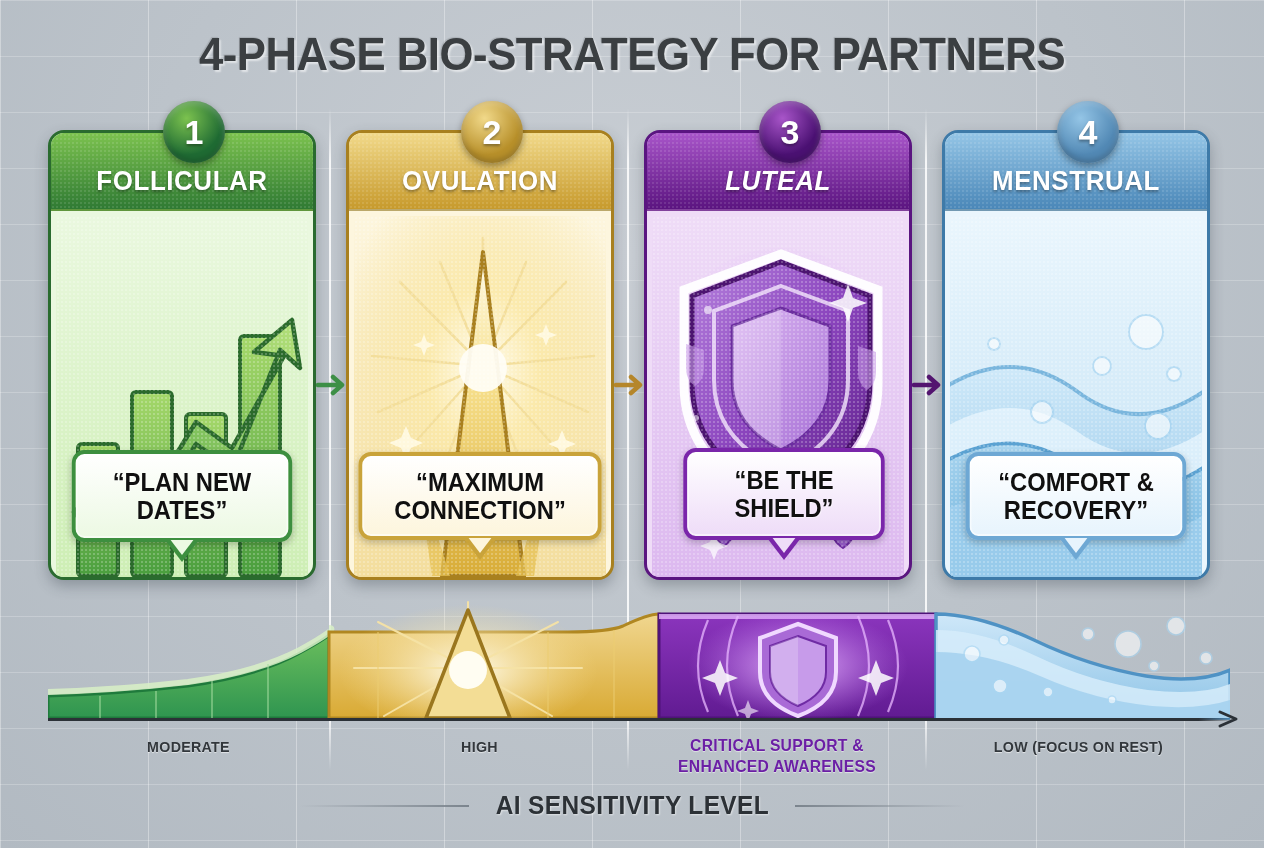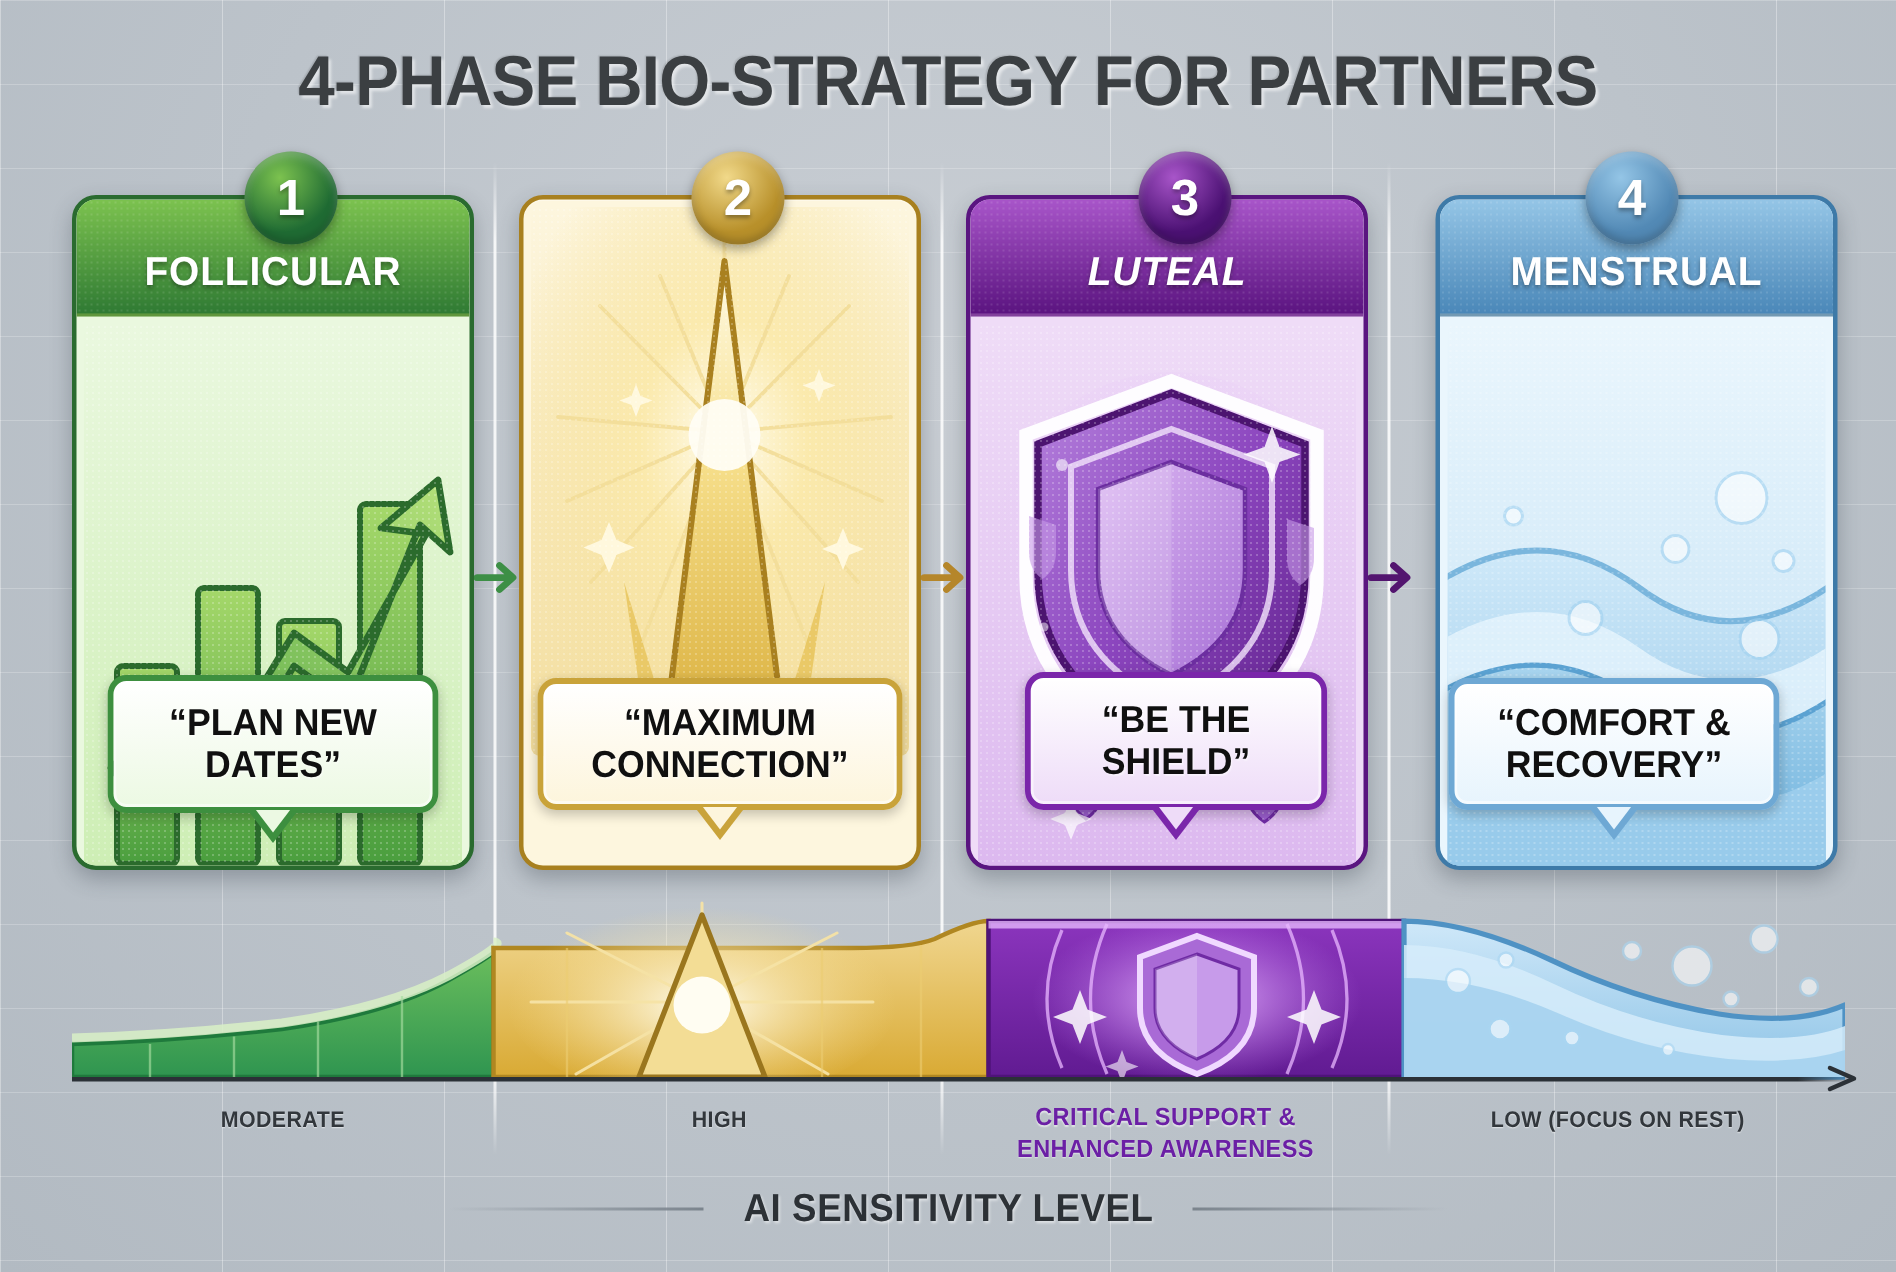--- a/index.html
+++ b/index.html
@@ -233,20 +233,23 @@
     </div>
   </div>
   <div class="badge" id="badge0" style="left: 163px; background: radial-gradient(circle at 38% 28%, rgb(124, 194, 79) 0%, rgb(31, 107, 51) 62%, rgb(31, 107, 51) 100%);">1</div>
   <div class="bubble" id="bub0" style="left: 66px; top: 450px; width: 232px; height: 92px; border-color: rgb(61, 143, 63); background: linear-gradient(rgb(255, 255, 255) 0%, rgb(236, 249, 227) 100%);">
     <span>“PLAN NEW DATES”</span>
     <span class="tail" style="border-top-color: rgb(61, 143, 63);"></span>
     <span class="tail-in" style="border-top-color: rgb(236, 249, 227);"></span>
   </div>
 
   <div class="card" id="card1" style="left: 346px; border-color: rgb(168, 128, 31); background: rgb(253, 246, 222);">
+    <div class="card-head" id="head1" style="background: linear-gradient(rgb(241, 217, 138) 0%, rgb(199, 154, 44) 100%);">
+      <div class="card-title">OVULATION</div>
+    </div>
     <div class="card-body" id="body1" style="background: linear-gradient(rgb(253, 246, 222) 0%, rgb(243, 221, 156) 100%);">
       <svg width="258" height="366" viewBox="0 0 258 366">
         <defs>
           <radialGradient id="g2glow" cx="50%" cy="42%" r="58%">
             <stop offset="0" stop-color="#fffdf2" stop-opacity="1"></stop>
             <stop offset="38%" stop-color="#fbe9a8" stop-opacity=".85"></stop>
             <stop offset="100%" stop-color="#f5dd8f" stop-opacity="0"></stop>
           </radialGradient>
           <linearGradient id="g2sp" x1="0" y1="1" x2="0" y2="0">
             <stop offset="0" stop-color="#d8ac37"></stop>
@@ -335,21 +338,21 @@
       </svg>
     </div>
   </div>
   <div class="badge" id="badge2" style="left: 759px; background: radial-gradient(circle at 38% 28%, rgb(168, 85, 201) 0%, rgb(75, 17, 115) 62%, rgb(75, 17, 115) 100%);">3</div>
   <div class="bubble" id="bub2" style="left: 678px; top: 448px; width: 212px; height: 92px; border-color: rgb(122, 38, 170); background: linear-gradient(rgb(255, 255, 255) 0%, rgb(238, 220, 248) 100%);">
     <span>“BE THE SHIELD”</span>
     <span class="tail" style="border-top-color: rgb(122, 38, 170);"></span>
     <span class="tail-in" style="border-top-color: rgb(238, 220, 248);"></span>
   </div>
 
-  <div class="card" id="card3" style="left: 942px; border-color: rgb(62, 122, 168); background: rgb(234, 246, 253); margin-left: 15px;">
+  <div class="card" id="card3" style="left: 942px; border-color: rgb(62, 122, 168); background: rgb(234, 246, 253);">
     <div class="card-head" id="head3" style="background: linear-gradient(rgb(148, 197, 230) 0%, rgb(74, 135, 184) 100%);">
       <div class="card-title">MENSTRUAL</div>
     </div>
     <div class="card-body" id="body3" style="background: linear-gradient(rgb(234, 246, 253) 0%, rgb(192, 224, 244) 100%);">
       <svg width="258" height="366" viewBox="0 0 258 366">
         <defs>
           <linearGradient id="g4w1" x1="0" y1="0" x2="0" y2="1">
             <stop offset="0" stop-color="#cfe9f9"></stop>
               <stop offset="1" stop-color="#8cc2e6"></stop>
           </linearGradient>

